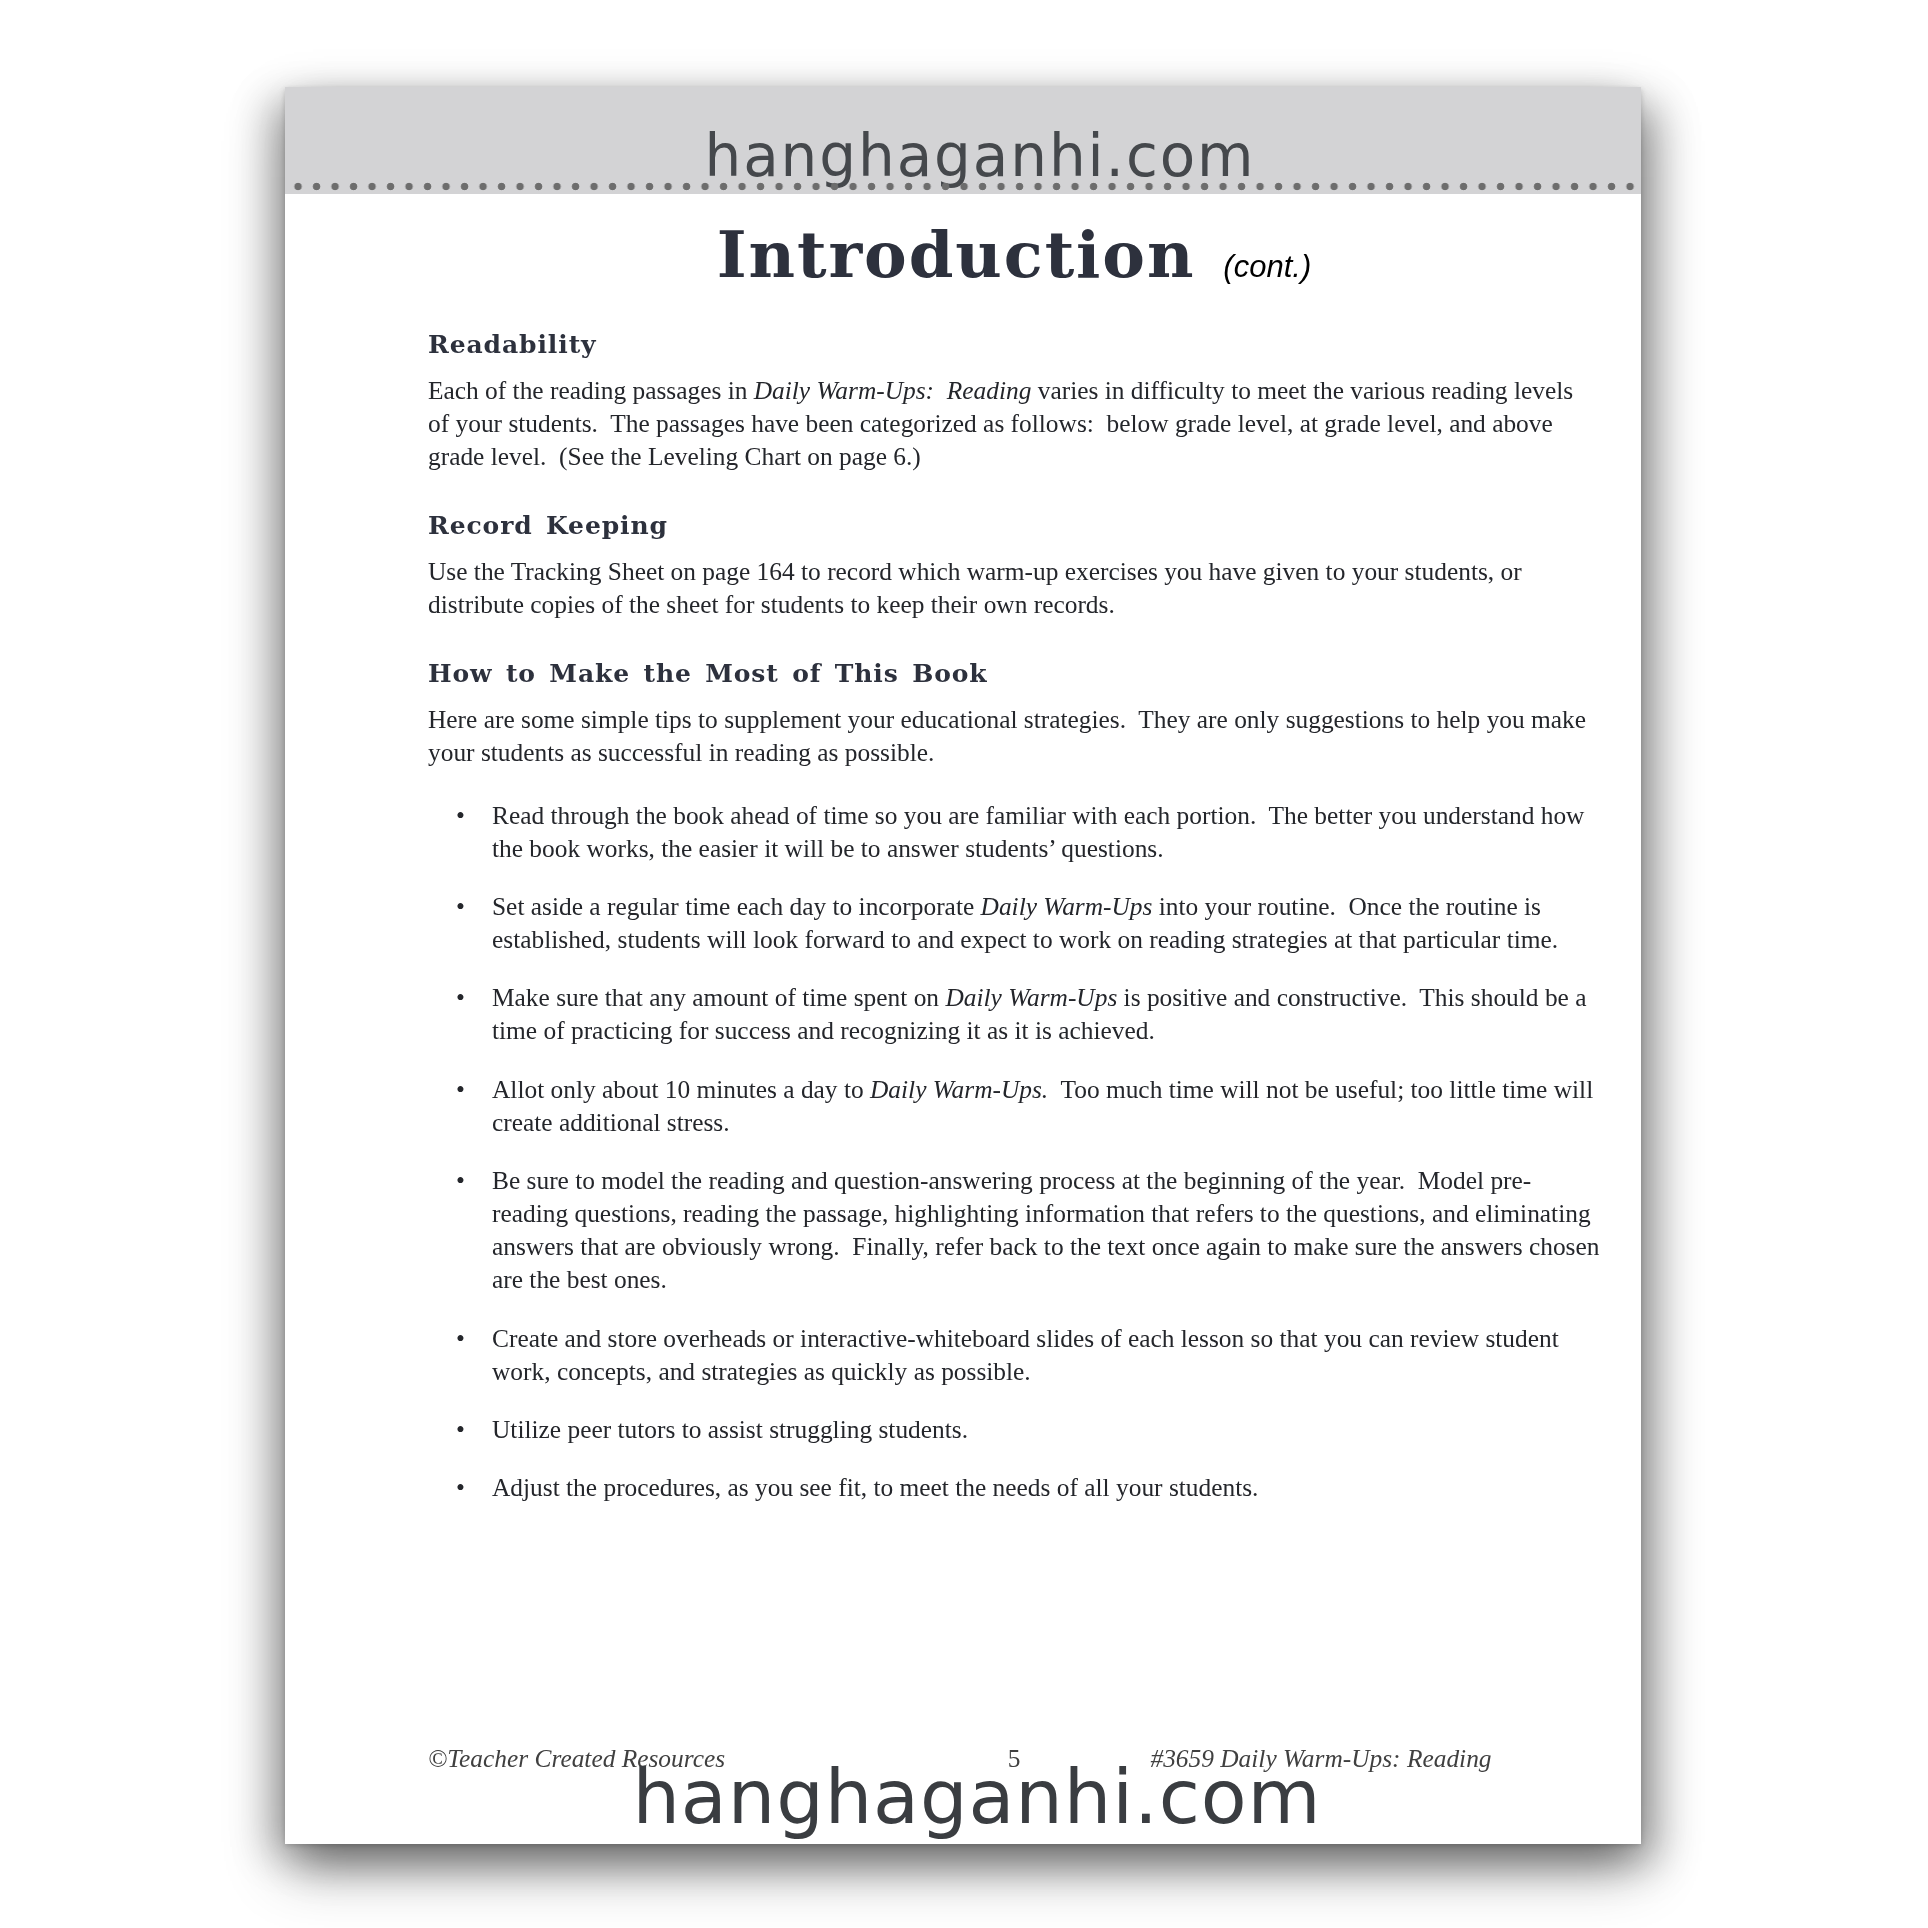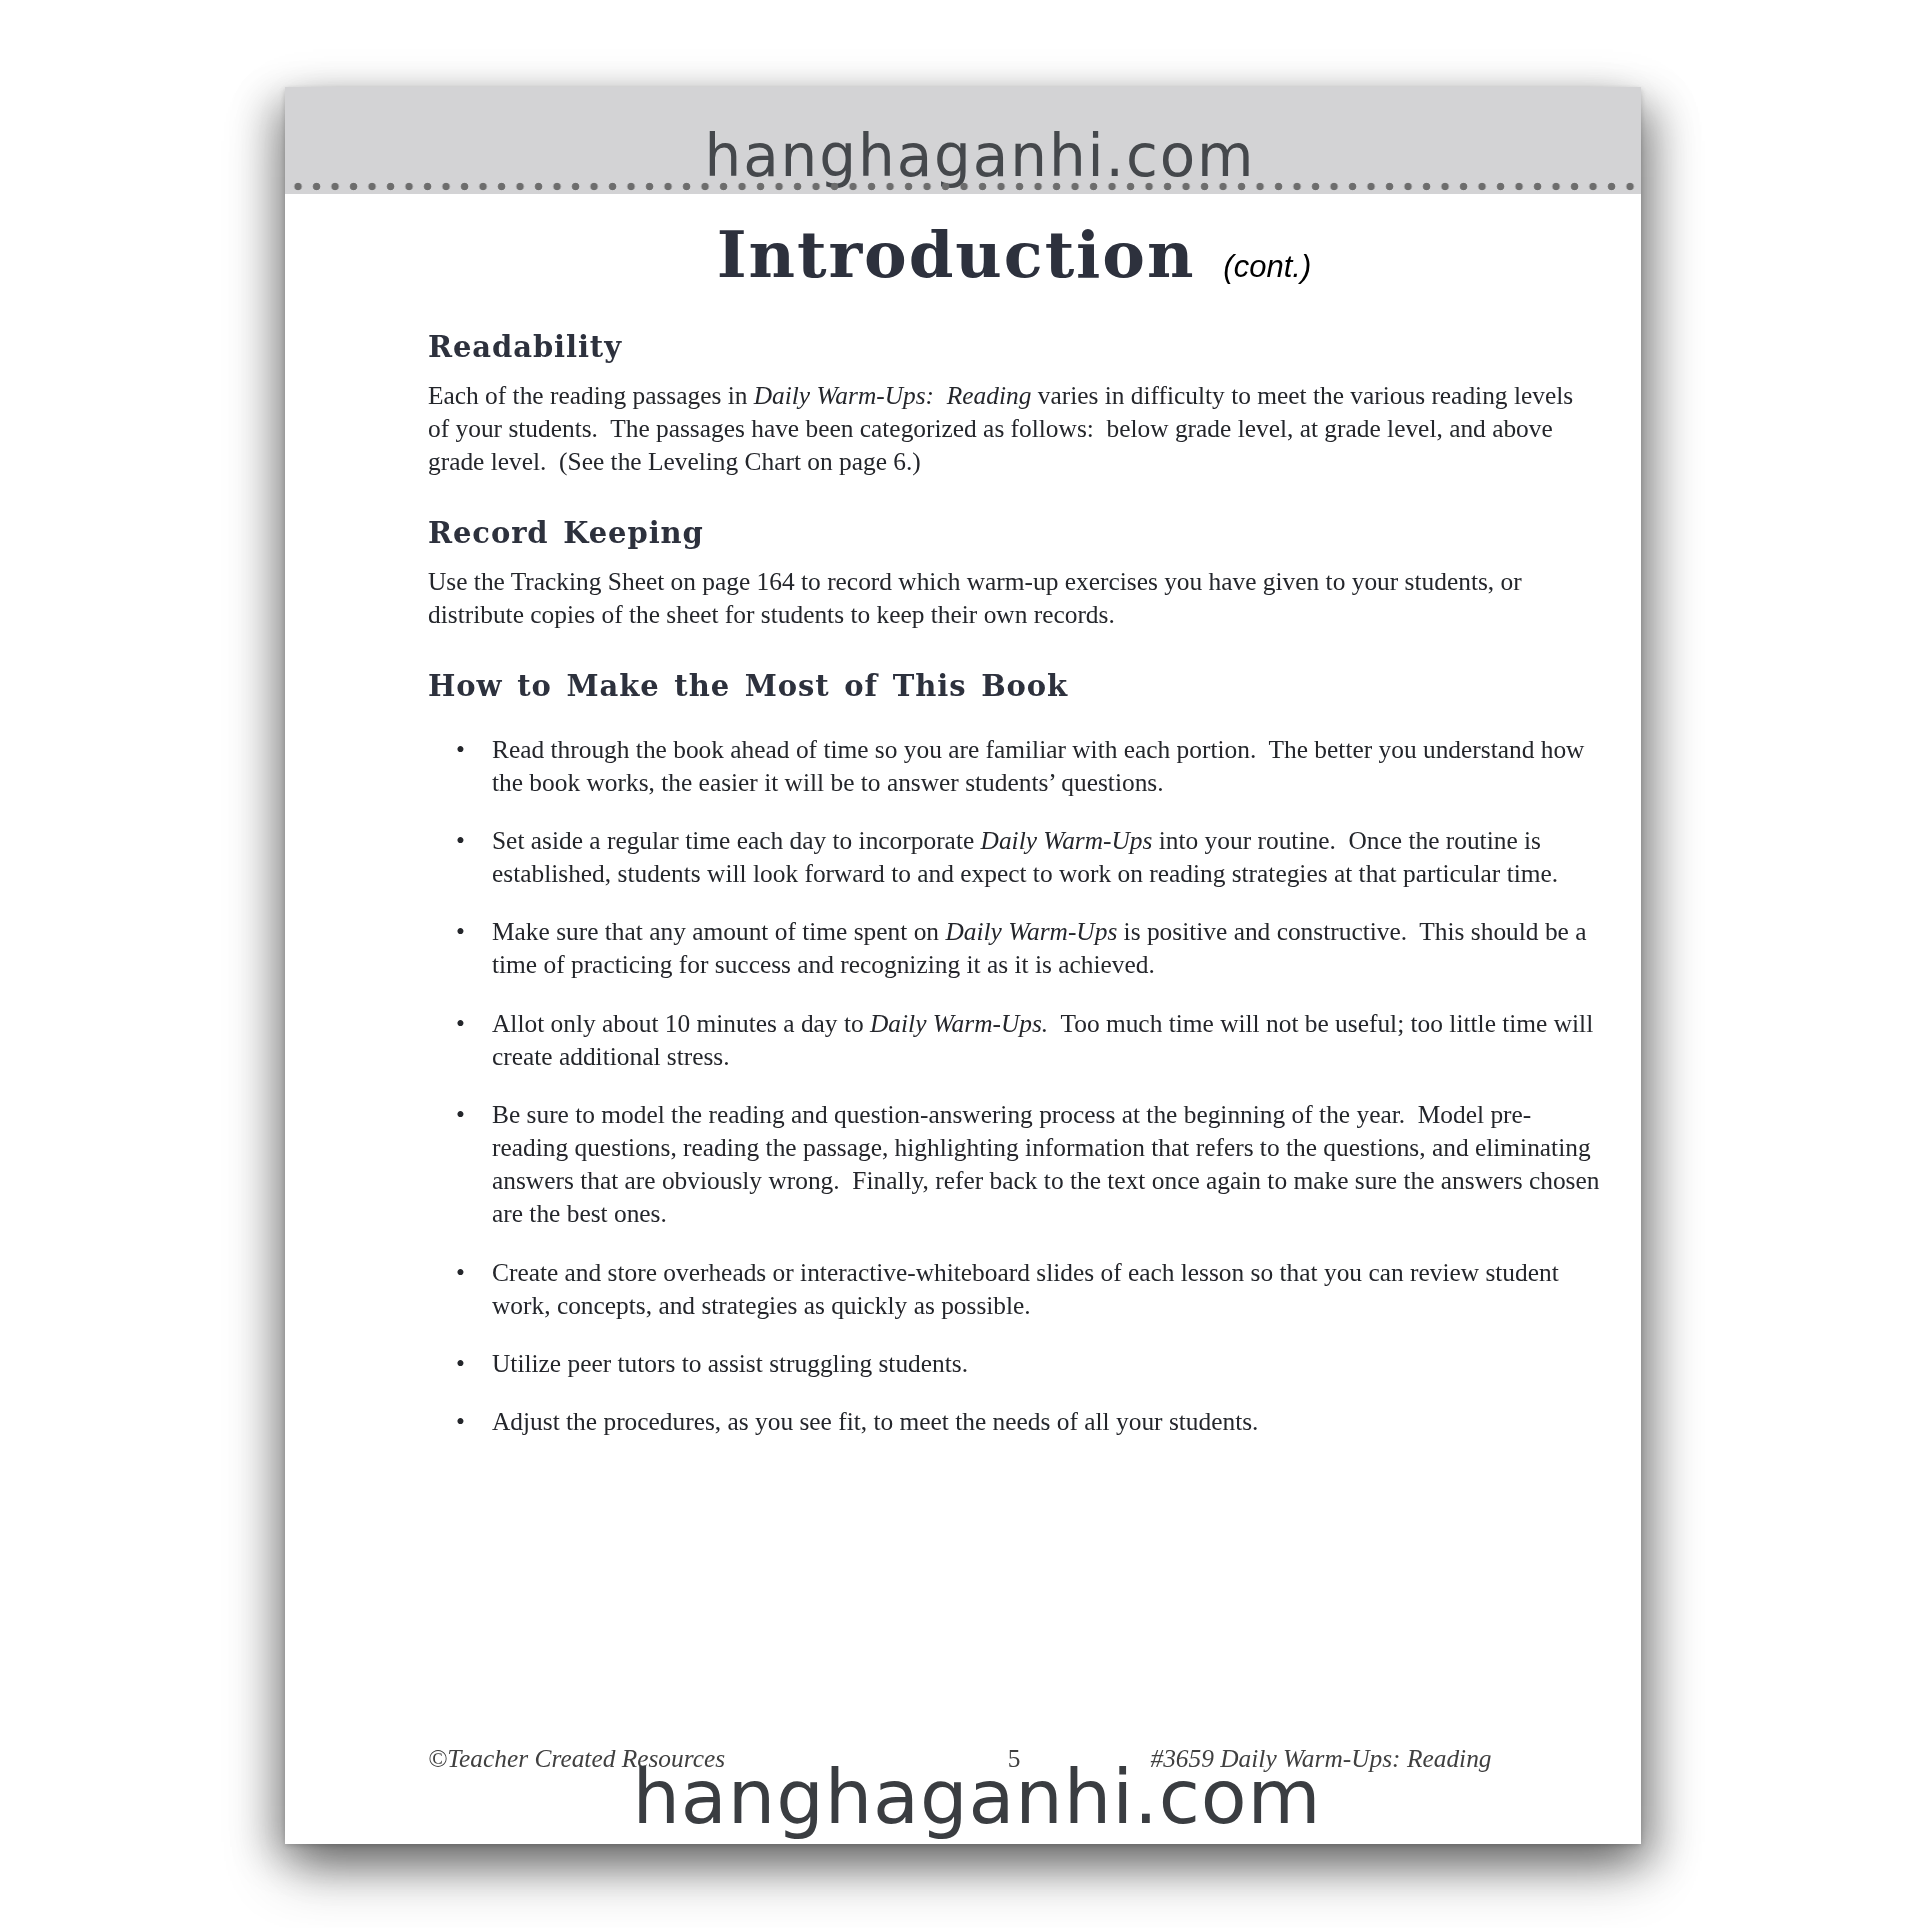--- a/index.html
+++ b/index.html
@@ -45,21 +45,21 @@
   .title{
     font-family:"DejaVu Serif", serif;font-weight:bold;
     font-size:64px;color:#2d313d;letter-spacing:1.9px;
   }
   .title-suffix{
     font-family:"Liberation Sans", sans-serif;
     font-style:italic;font-size:31px;color:#000000;
   }
   h2{
     font-family:"DejaVu Serif", serif;font-weight:bold;
-    font-size:29px;color:#2d313d;letter-spacing:0.9px;word-spacing:3.8px;
+    font-size:25px;color:#2d313d;letter-spacing:0.9px;word-spacing:3.8px;
     margin:38px 0 15px 0;
   }
   .para{
     font-size:25.4px;line-height:33px;color:#24262b;
     white-space:pre-wrap;margin:0;
   }
   ul.tips{
     list-style:none;margin:30px 0 0 0;padding:0 0 0 64px;
   }
   li.tip{
@@ -105,20 +105,21 @@
       <span class="title-suffix">(cont.)</span>
     </div>
 
     <h2>Readability</h2>
     <p class="para"><span>Each of the reading passages in </span><span class="it">Daily Warm-Ups:  Reading</span><span> varies in difficulty to meet the various reading levels of your students.  The passages have been categorized as follows:  below grade level, at grade level, and above grade level.  (See the Leveling Chart on page 6.)</span></p>
 
     <h2>Record Keeping</h2>
     <p class="para"><span>Use the Tracking Sheet on page 164 to record which warm-up exercises you have given to your students, or distribute copies of the sheet for students to keep their own records.</span></p>
 
     <h2>How to Make the Most of This Book</h2>
+    <p class="para"><span>Here are some simple tips to supplement your educational strategies.  They are only suggestions to help you make your students as successful in reading as possible.</span></p>
 
     <ul class="tips">
       <li class="tip"><span>Read through the book ahead of time so you are familiar with each portion.  The better you understand how the book works, the easier it will be to answer students’ questions.</span></li>
       <li class="tip"><span>Set aside a regular time each day to incorporate </span><span class="it">Daily Warm-Ups</span><span> into your routine.  Once the routine is established, students will look forward to and expect to work on reading strategies at that particular time.</span></li>
       <li class="tip"><span>Make sure that any amount of time spent on </span><span class="it">Daily Warm-Ups</span><span> is positive and constructive.  This should be a time of practicing for success and recognizing it as it is achieved.</span></li>
       <li class="tip"><span>Allot only about 10 minutes a day to </span><span class="it">Daily Warm-Ups.</span><span>  Too much time will not be useful; too little time will create additional stress.</span></li>
       <li class="tip"><span>Be sure to model the reading and question-answering process at the beginning of the year.  Model pre-reading questions, reading the passage, highlighting information that refers to the questions, and eliminating answers that are obviously wrong.  Finally, refer back to the text once again to make sure the answers chosen are the best ones.</span></li>
       <li class="tip"><span>Create and store overheads or interactive-whiteboard slides of each lesson so that you can review student work, concepts, and strategies as quickly as possible.</span></li>
       <li class="tip"><span>Utilize peer tutors to assist struggling students.</span></li>
       <li class="tip"><span>Adjust the procedures, as you see fit, to meet the needs of all your students.</span></li>

